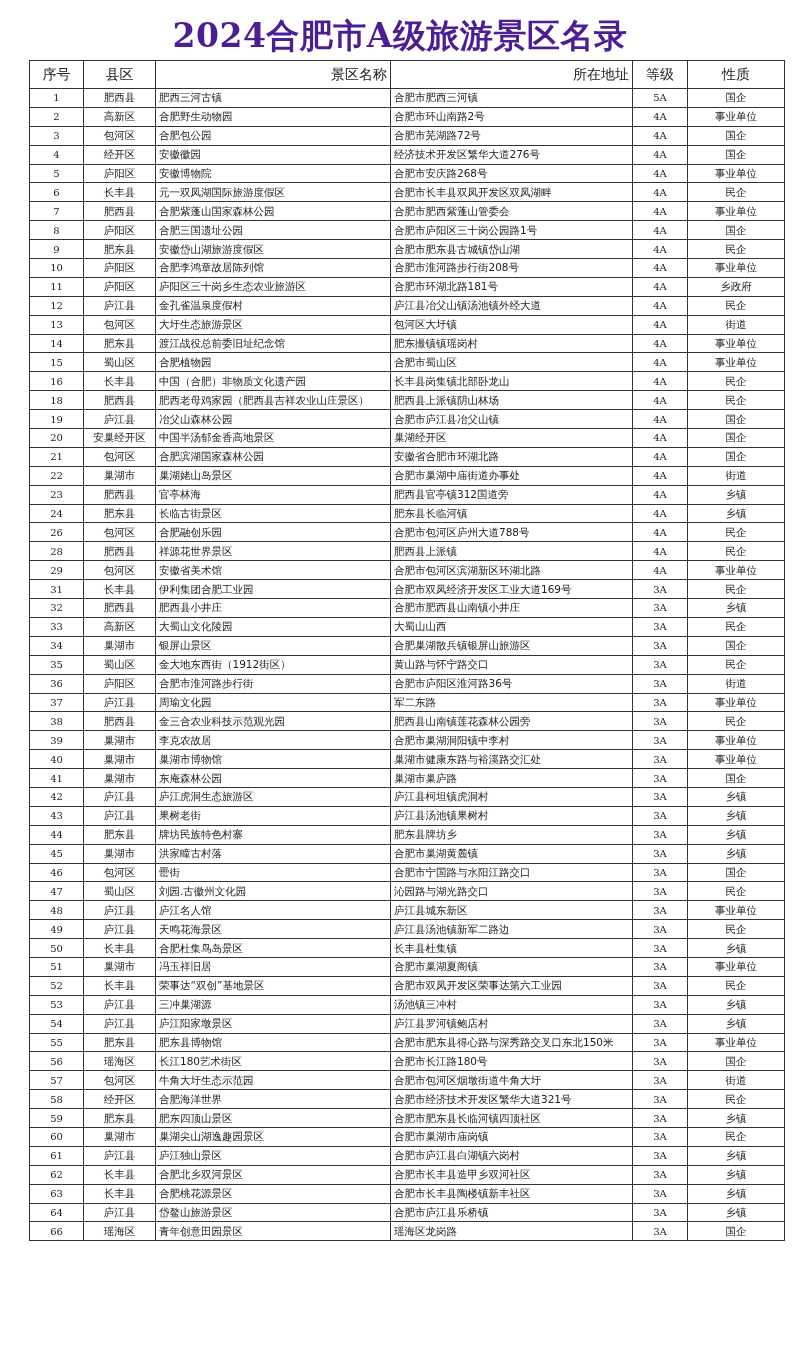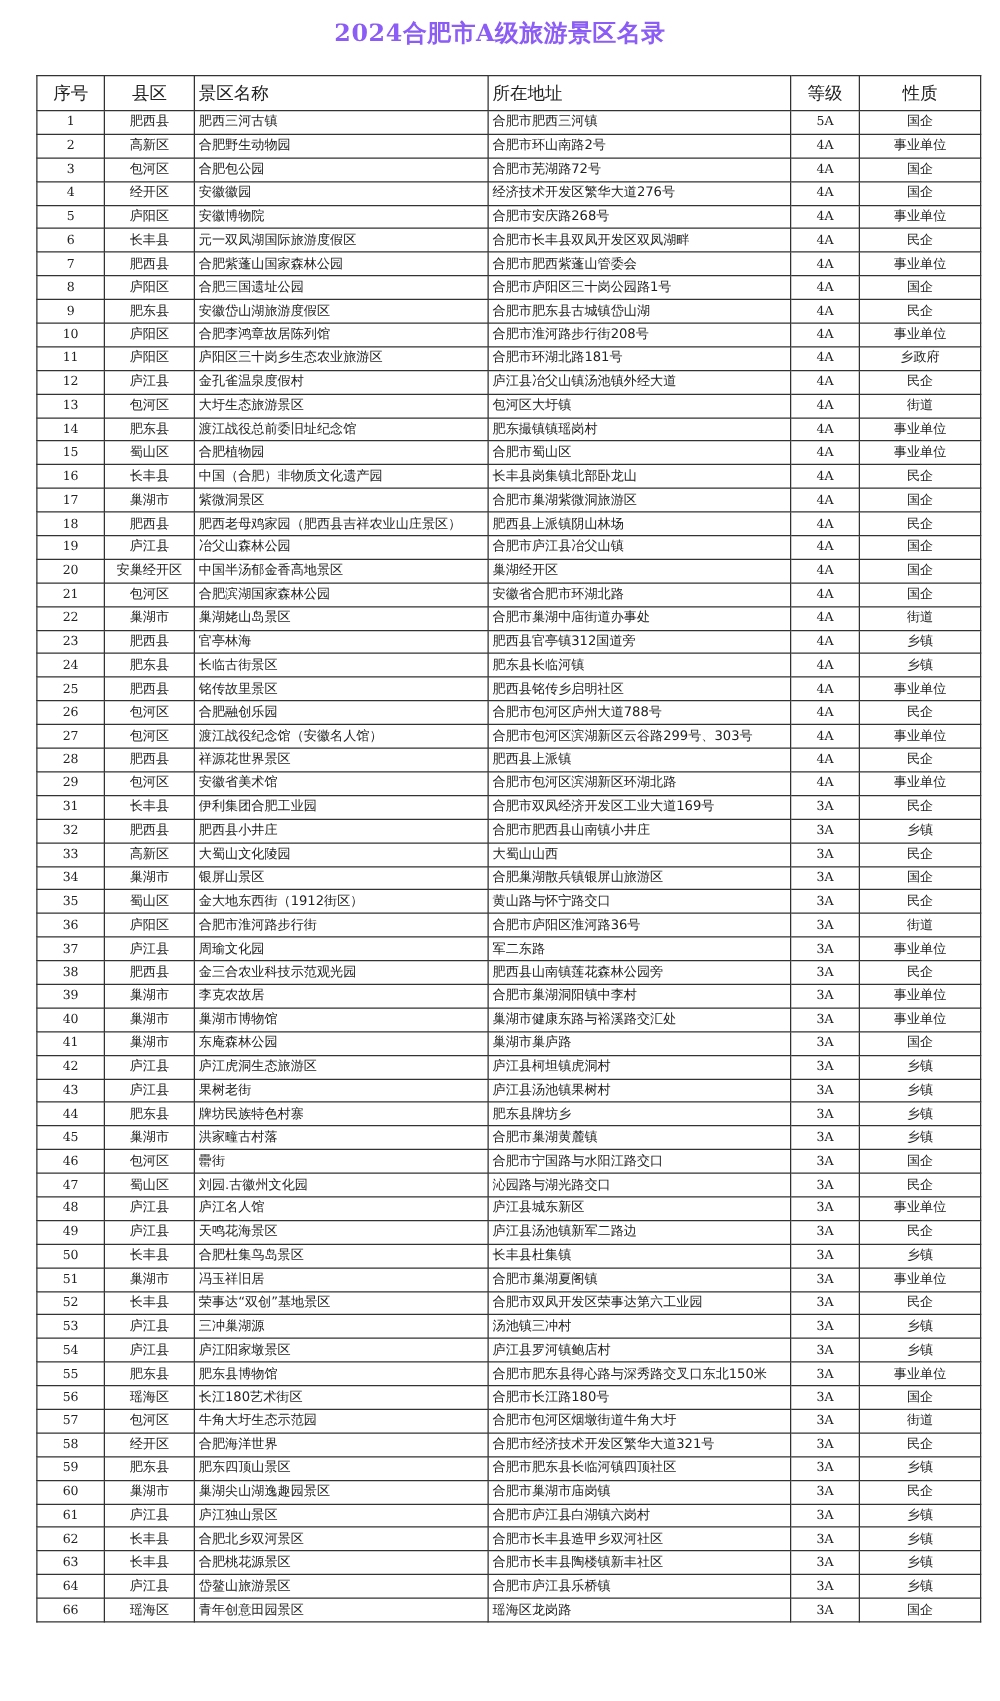--- a/index.html
+++ b/index.html
@@ -1,28 +1,28 @@
 <!DOCTYPE html>
 <html><head>
 <meta charset="utf-8">
 <style>
   html, body { margin: 0; padding: 0; background: #ffffff; }
   body { width: 800px; height: 1361px; position: relative; overflow: hidden; font-family: "DejaVu Serif", "Liberation Serif", serif; color: #1a1a1a; }
-  .title { position: absolute; left: 0; top: 14px; width: 800px; text-align: center; font-size: 19px; font-weight: bold; letter-spacing: 0.5px; color: #8b5cf6; font-family: "DejaVu Serif", serif; }
+  .title { position: absolute; left: 0; top: 14px; width: 800px; text-align: center; font-size: 33px; font-weight: bold; letter-spacing: 0.5px; color: #4c1d95; font-family: "DejaVu Serif", serif; }
   table { position: absolute; left: 29px; top: 60px; width: 756px; border-collapse: collapse; table-layout: fixed; font-family: "DejaVu Sans", sans-serif; }
   th, td { border: 1px solid #333; padding: 0 3px; overflow: hidden; white-space: nowrap; }
   th { height: 27px; font-size: 14px; font-weight: normal; color: #222; margin-top: 17px; }
   td { height: 17.9px; font-size: 10.5px; line-height: 17px; color: #222; }
   .c-no { width: 47px; text-align: center; font-family: "DejaVu Serif", serif; font-size: 10px; }
   .c-dist { width: 65px; text-align: center; }
   .c-name { width: 228px; text-align: left; }
   .c-addr { width: 235px; text-align: left; }
   .c-grade { width: 48px; text-align: center; font-family: "DejaVu Serif", serif; font-size: 10px; }
   .c-type { width: 90px; text-align: center; }
-  th.c-name, th.c-addr { text-align: left; }
+  th.c-name, th.c-addr { text-align: right; }
   th.c-no, th.c-grade { font-family: "DejaVu Sans", sans-serif; font-size: 14px; }
 </style>
 </head>
 <body>
 
 <div class="title">2024合肥市A级旅游景区名录</div>
 
 <table>
   <thead>
     <tr>
@@ -157,28 +157,20 @@
       </tr>
       <tr>
         <td class="c-no">16</td>
         <td class="c-dist">长丰县</td>
         <td class="c-name">中国（合肥）非物质文化遗产园</td>
         <td class="c-addr">长丰县岗集镇北部卧龙山</td>
         <td class="c-grade">4A</td>
         <td class="c-type">民企</td>
       </tr>
       <tr>
-        <td class="c-no">17</td>
-        <td class="c-dist">巢湖市</td>
-        <td class="c-name">紫微洞景区</td>
-        <td class="c-addr">合肥市巢湖紫微洞旅游区</td>
-        <td class="c-grade">4A</td>
-        <td class="c-type">国企</td>
-      </tr>
-      <tr>
         <td class="c-no">18</td>
         <td class="c-dist">肥西县</td>
         <td class="c-name">肥西老母鸡家园（肥西县吉祥农业山庄景区）</td>
         <td class="c-addr">肥西县上派镇阴山林场</td>
         <td class="c-grade">4A</td>
         <td class="c-type">民企</td>
       </tr>
       <tr>
         <td class="c-no">19</td>
         <td class="c-dist">庐江县</td>
@@ -221,42 +213,26 @@
       </tr>
       <tr>
         <td class="c-no">24</td>
         <td class="c-dist">肥东县</td>
         <td class="c-name">长临古街景区</td>
         <td class="c-addr">肥东县长临河镇</td>
         <td class="c-grade">4A</td>
         <td class="c-type">乡镇</td>
       </tr>
       <tr>
-        <td class="c-no">25</td>
-        <td class="c-dist">肥西县</td>
-        <td class="c-name">铭传故里景区</td>
-        <td class="c-addr">肥西县铭传乡启明社区</td>
-        <td class="c-grade">4A</td>
-        <td class="c-type">事业单位</td>
-      </tr>
-      <tr>
         <td class="c-no">26</td>
         <td class="c-dist">包河区</td>
         <td class="c-name">合肥融创乐园</td>
         <td class="c-addr">合肥市包河区庐州大道788号</td>
         <td class="c-grade">4A</td>
         <td class="c-type">民企</td>
-      </tr>
-      <tr>
-        <td class="c-no">27</td>
-        <td class="c-dist">包河区</td>
-        <td class="c-name">渡江战役纪念馆（安徽名人馆）</td>
-        <td class="c-addr">合肥市包河区滨湖新区云谷路299号、303号</td>
-        <td class="c-grade">4A</td>
-        <td class="c-type">事业单位</td>
       </tr>
       <tr>
         <td class="c-no">28</td>
         <td class="c-dist">肥西县</td>
         <td class="c-name">祥源花世界景区</td>
         <td class="c-addr">肥西县上派镇</td>
         <td class="c-grade">4A</td>
         <td class="c-type">民企</td>
       </tr>
       <tr>

